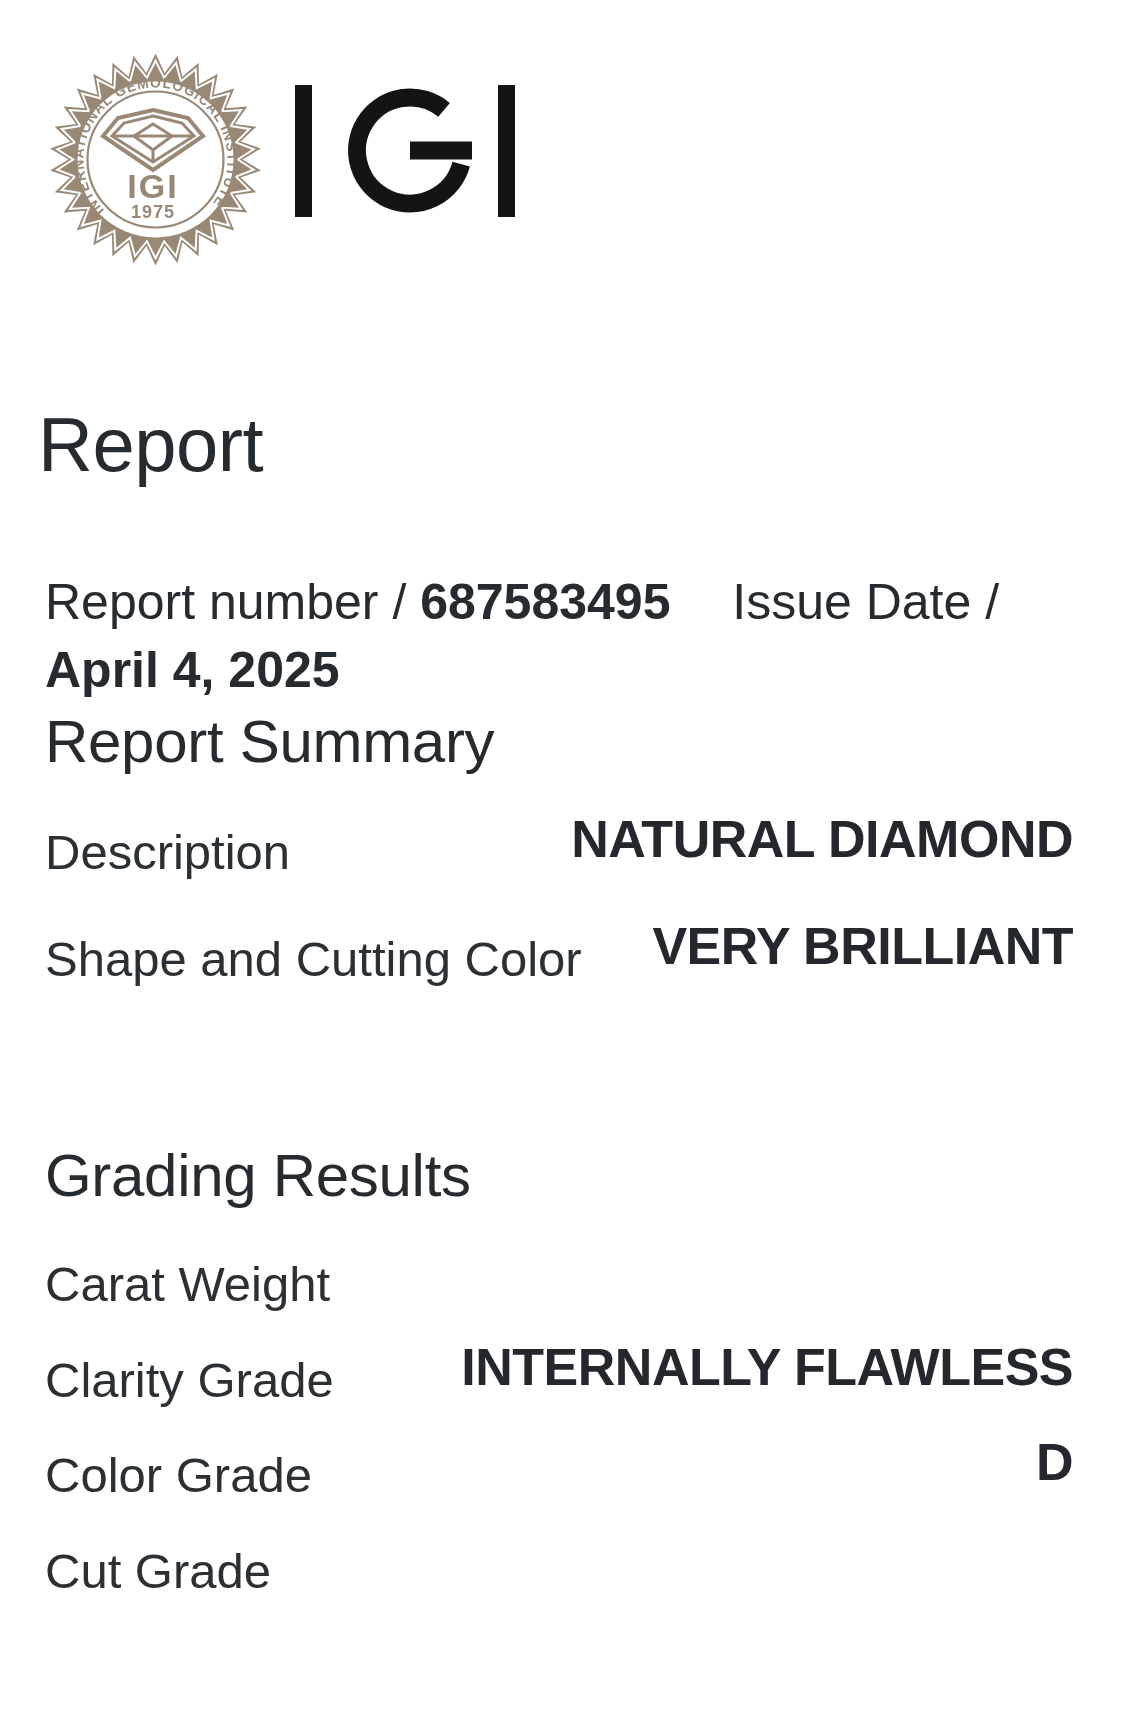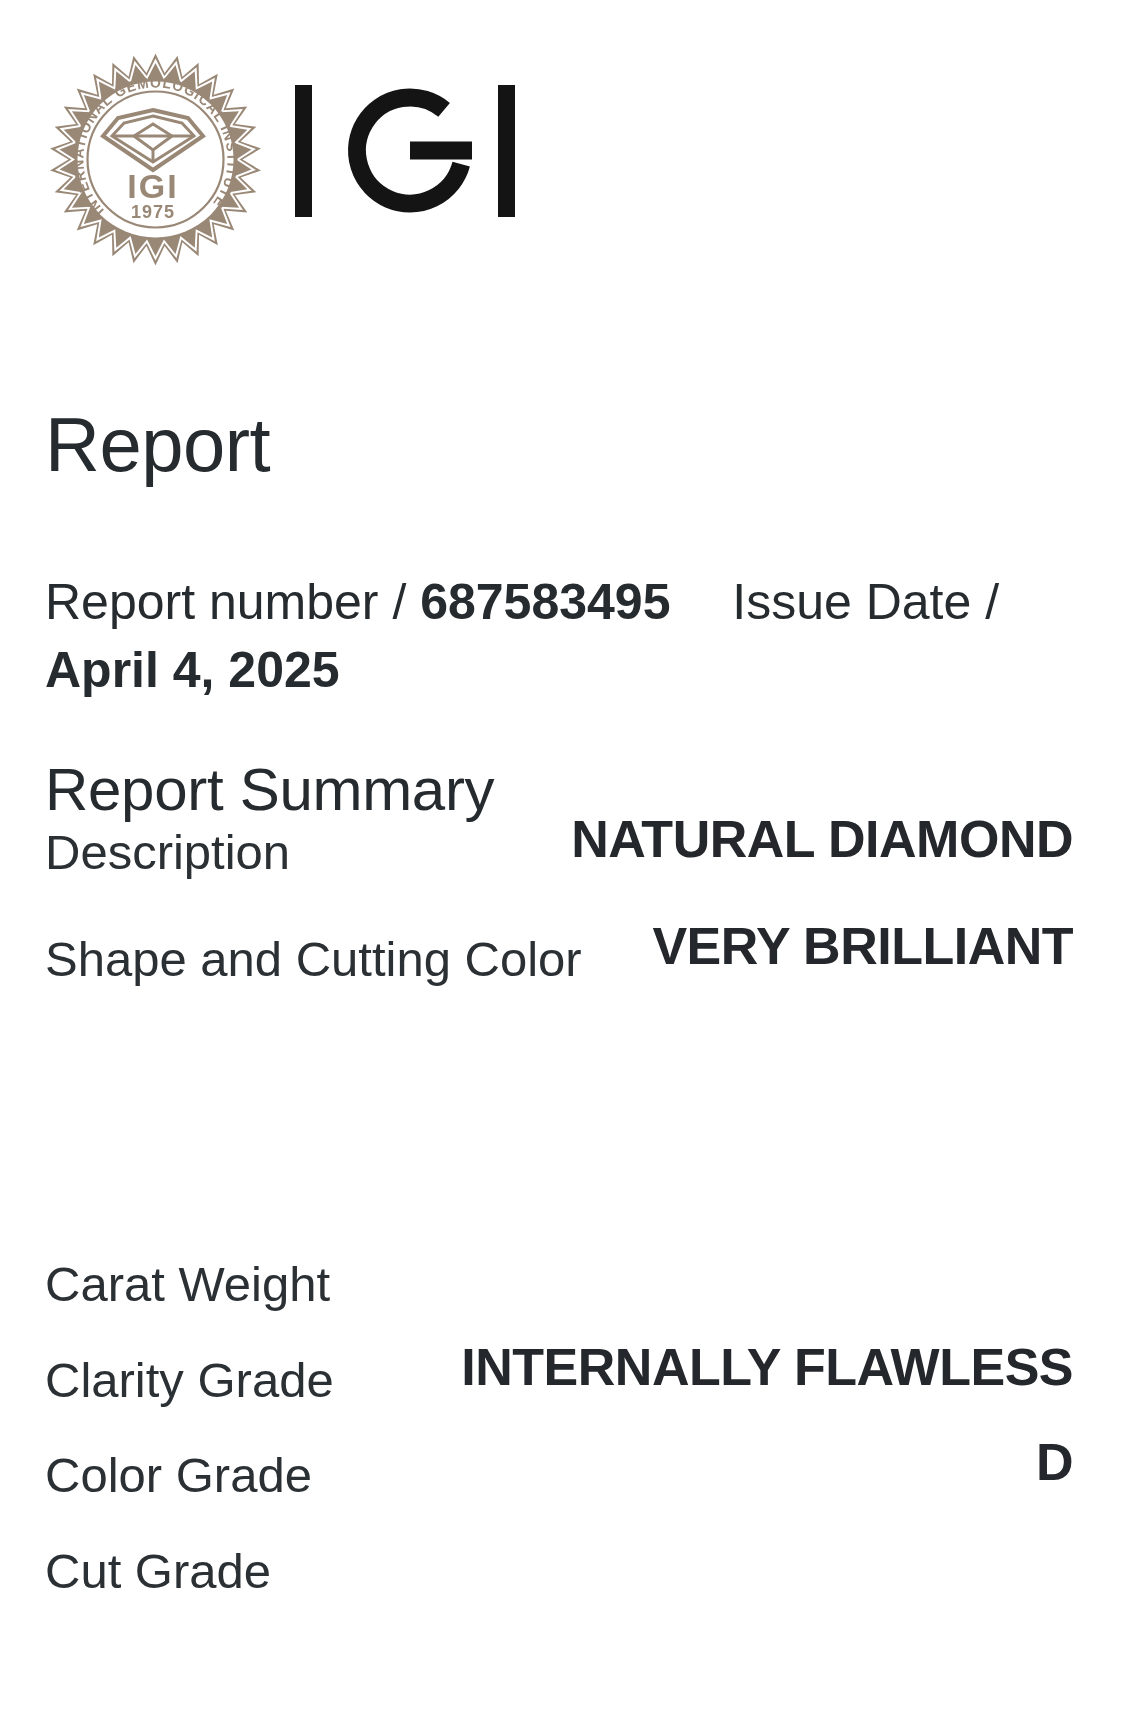--- a/index.html
+++ b/index.html
@@ -10,26 +10,26 @@
     overflow:hidden;
     background:#ffffff;
     font-family:"Liberation Sans", sans-serif;
     color:#262b2f;
   }
   
   .seal{position:absolute;left:48px;top:52px;width:215px;height:215px;}
   .logotype{position:absolute;left:290px;top:82px;width:232px;height:136px;}
   .sr-only{position:absolute;width:1px;height:1px;overflow:hidden;clip:rect(0 0 0 0);white-space:nowrap;}
   
-  .h1{position:absolute;left:45px;top:407px;font-size:76px;line-height:1;font-weight:400;letter-spacing:-0.5px;}
+  .h1{position:absolute;left:38px;top:407px;font-size:76px;line-height:1;font-weight:400;letter-spacing:-0.5px;}
   .meta{position:absolute;left:45px;top:518px;width:1032px;font-size:50px;line-height:68px;font-weight:400;}
   .meta b{font-weight:700;}
   .meta-gap{display:inline-block;width:34px;}
   .h2{position:absolute;left:45px;font-size:60px;line-height:1;font-weight:400;letter-spacing:-0.3px;}
-  .h2.summary{top:712px;margin-top:48px;}
+  .h2.summary{top:712px;}
   .h2.grading{top:1146px;}
   
   .rows{position:absolute;left:45px;right:52px;}
   .rows.summary{top:813px;}
   .rows.grading{top:1245px;}
   .row{position:relative;}
   .rows.summary .row{height:107px;text-decoration:underline;}
   .rows.grading .row{height:95.5px;}
   .row .lbl{
     position:absolute;left:0;top:15px;
@@ -96,20 +96,21 @@
     <div class="row">
       <span class="lbl">Description</span>
       <span class="val">NATURAL DIAMOND</span>
     </div>
     <div class="row">
       <span class="lbl">Shape and Cutting Color</span>
       <span class="val">VERY BRILLIANT</span>
     </div>
   </div>
 
+  <div class="h2 grading">Grading Results</div>
   <div class="rows grading">
     <div class="row">
       <span class="lbl">Carat Weight</span>
     </div>
     <div class="row">
       <span class="lbl">Clarity Grade</span>
       <span class="val">INTERNALLY FLAWLESS</span>
     </div>
     <div class="row">
       <span class="lbl">Color Grade</span>

